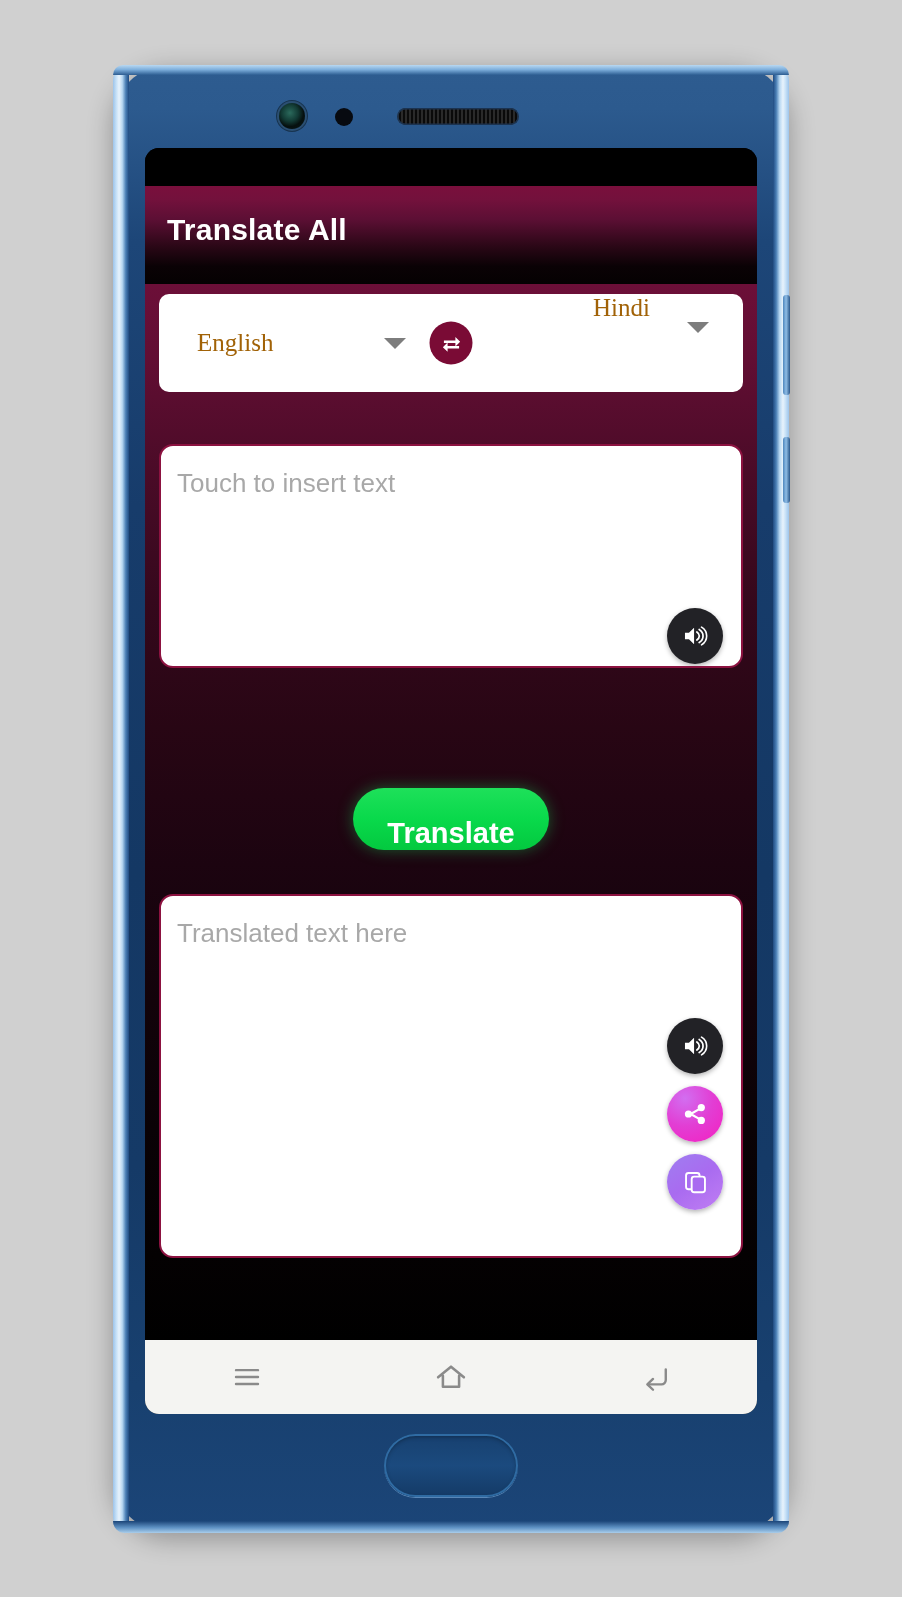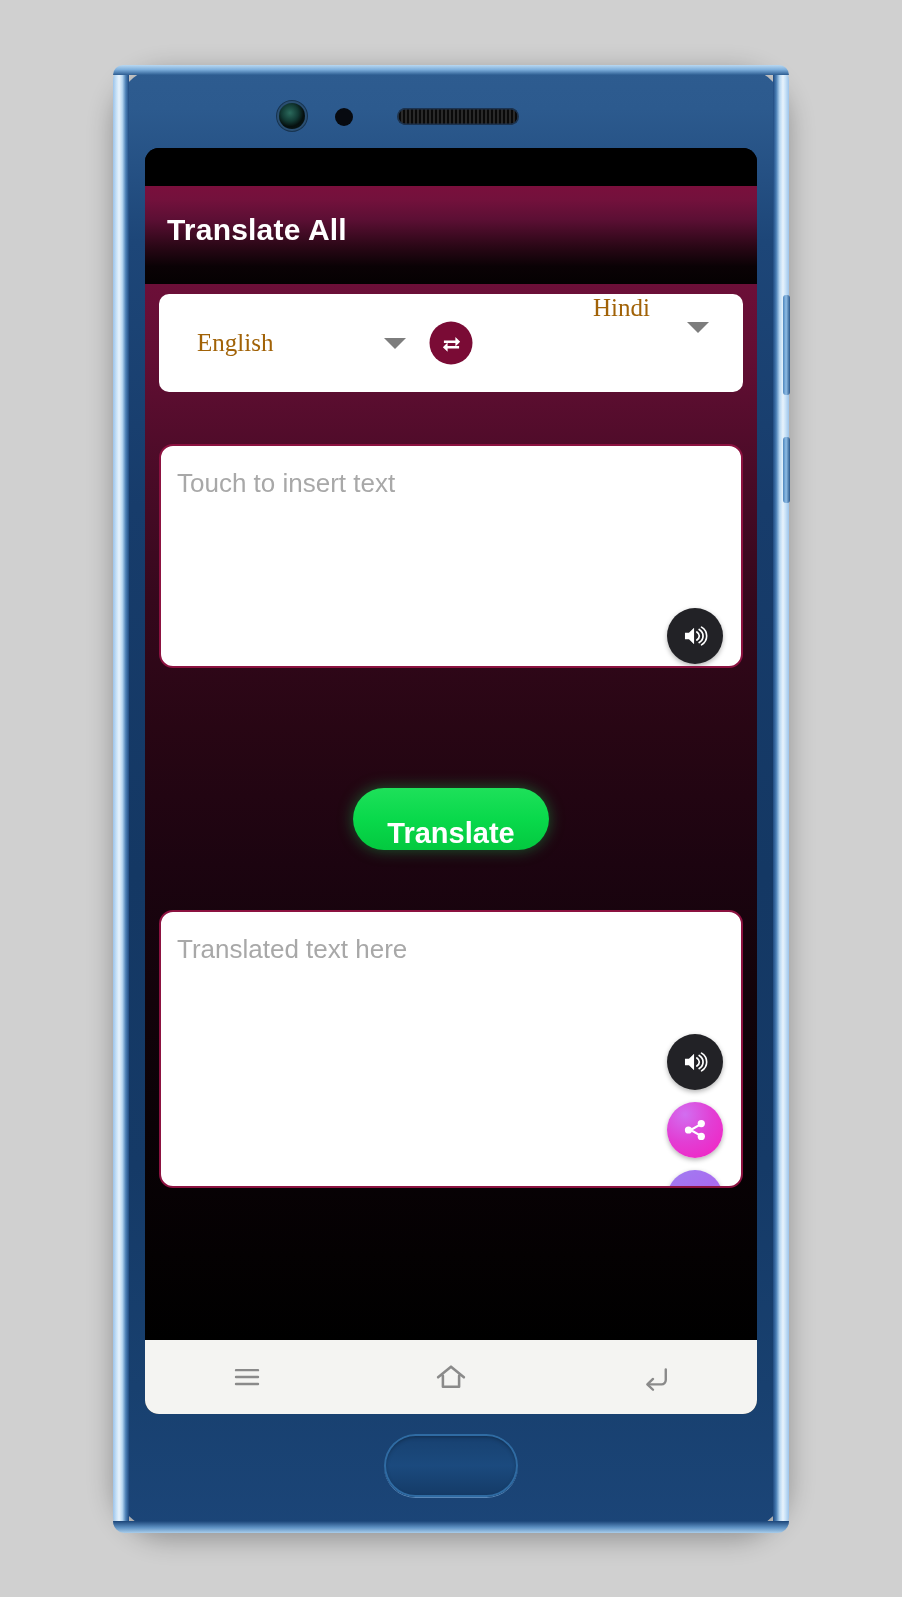--- a/index.html
+++ b/index.html
@@ -200,21 +200,21 @@
   .text-panel {
     position: absolute;
     left: 14px;
     width: 584px;
     background: #ffffff;
     border-radius: 14px;
     border: 2px solid #8c1240;
     overflow: hidden;
   }
   #input-text-panel  { top: 160px; height: 224px; }
-  #output-text-panel { top: 626px; height: 278px; }
+  #output-text-panel { top: 610px; height: 364px; }
 
   .panel-placeholder {
     position: absolute;
     left: 16px;
     top: 22px;
     font-size: 26px;
     color: #a8a8a8;
   }
 
   .action-button {

